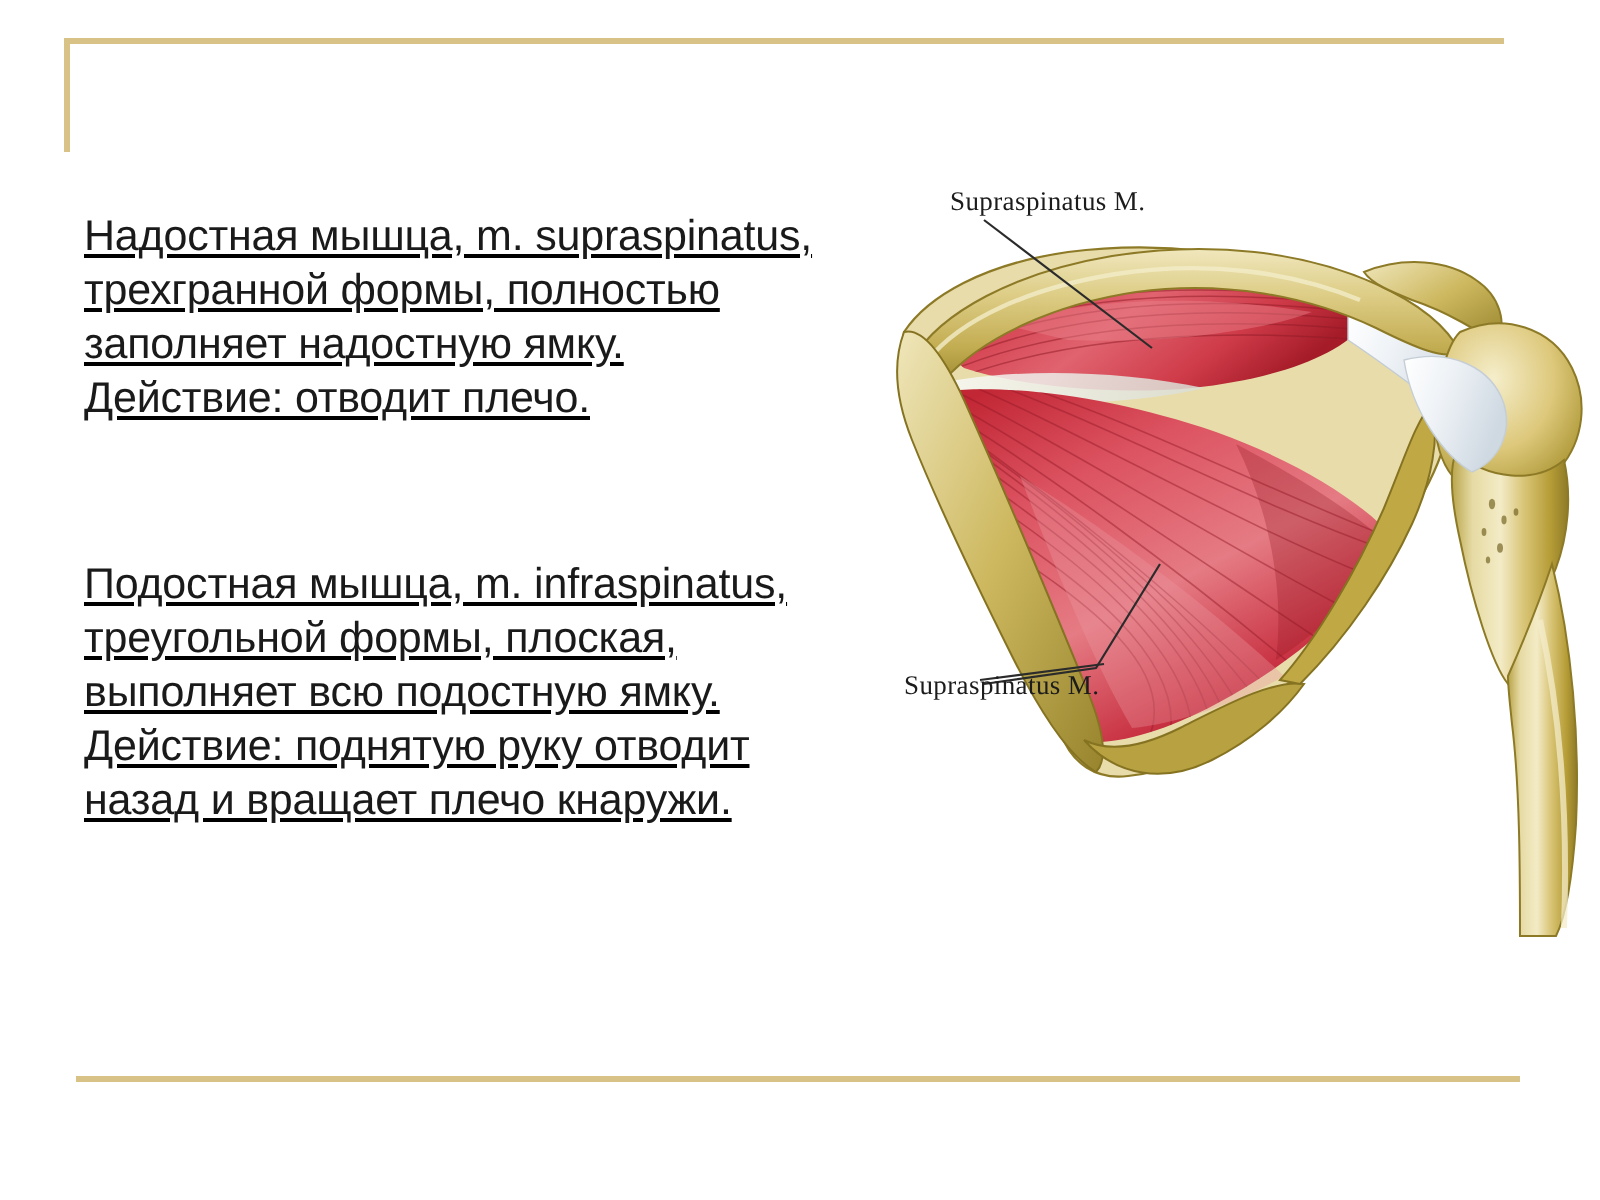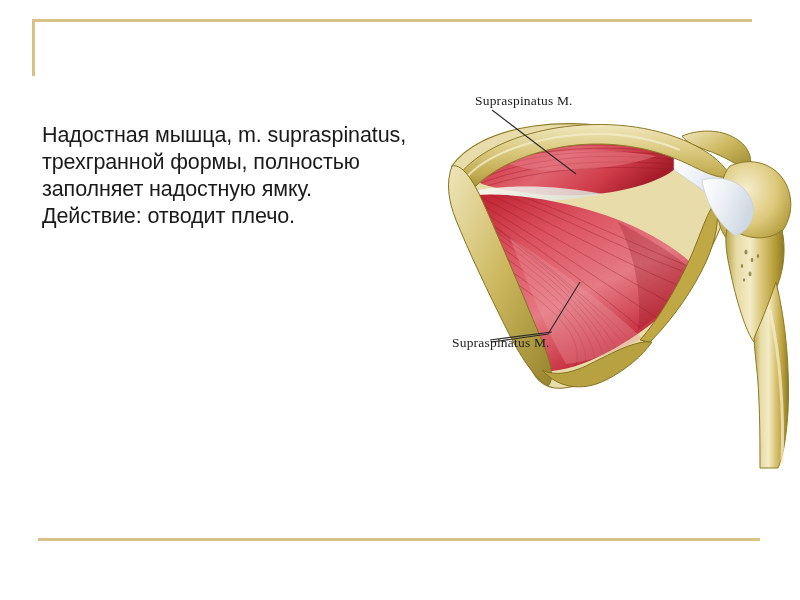--- a/index.html
+++ b/index.html
@@ -48,22 +48,23 @@
     left: 38px;
     top: 538px;
     width: 722px;
     height: 3px;
   }
 
   
   #text-column {
     position: absolute;
     left: 42px;
-    top: 122px;
+    top: 105px;
     width: 400px;
+    text-decoration: underline;
   }
   .para {
     color: #1a1a1a;
     font-size: 21.5px;
     line-height: 27px;
     letter-spacing: -0.1px;
     white-space: pre-line;
   }
   #para-supraspinatus { margin: 0; }
   #para-infraspinatus { margin: 66px 0 0 0; }
@@ -100,20 +101,25 @@
   <div class="rule" id="corner-rule"></div>
   <div class="rule" id="top-rule"></div>
   <div class="rule" id="left-rule"></div>
   <div class="rule" id="bottom-rule"></div>
 
   <div id="text-column">
     <p class="para" id="para-supraspinatus">Надостная мышца, m. supraspinatus,
 трехгранной формы, полностью
 заполняет надостную ямку.
 Действие: отводит плечо.</p>
+    <p class="para" id="para-infraspinatus">Подостная мышца, m. infraspinatus,
+треугольной формы, плоская,
+выполняет всю подостную ямку.
+Действие: поднятую руку отводит
+назад и вращает плечо кнаружи.</p>
   </div>
 
   <div id="illustration">
 
     <svg id="anatomy-svg" width="370" height="400" viewBox="0 0 370 400">
       <defs>
 
         <linearGradient id="gBoneSpine" x1="0" y1="0" x2="0" y2="1">
           <stop offset="0%" stop-color="#f0e7bd"></stop>
           <stop offset="35%" stop-color="#ddcd86"></stop>

